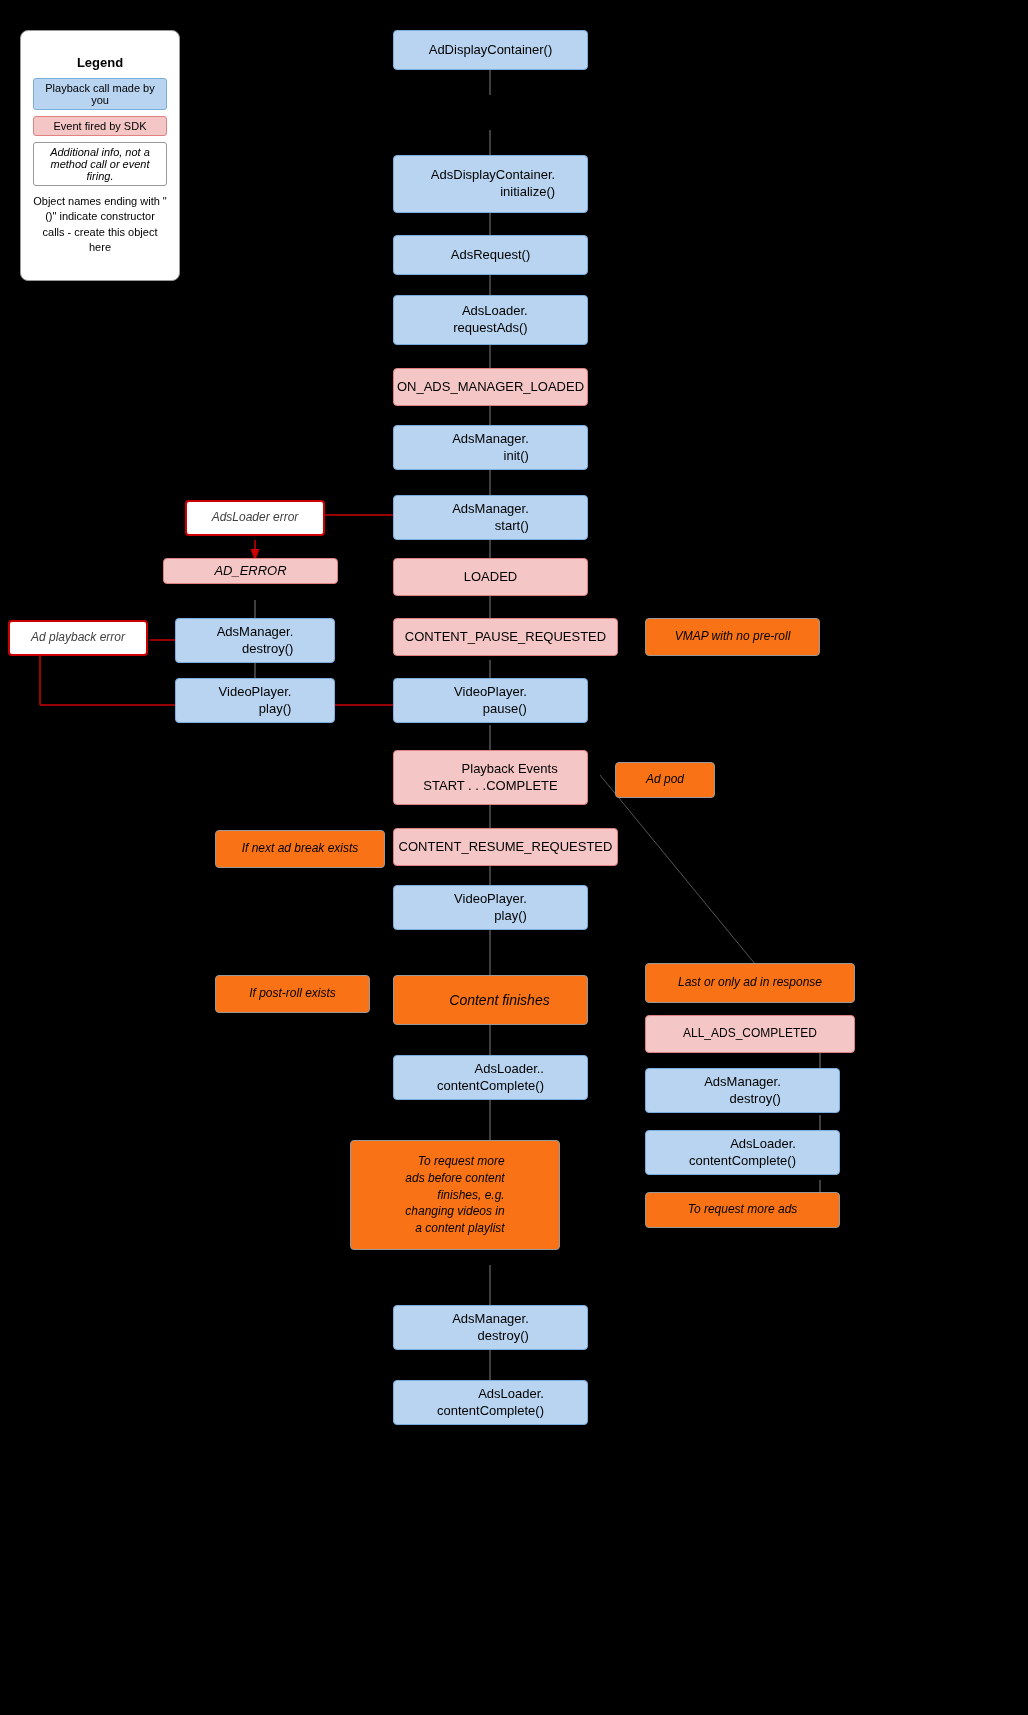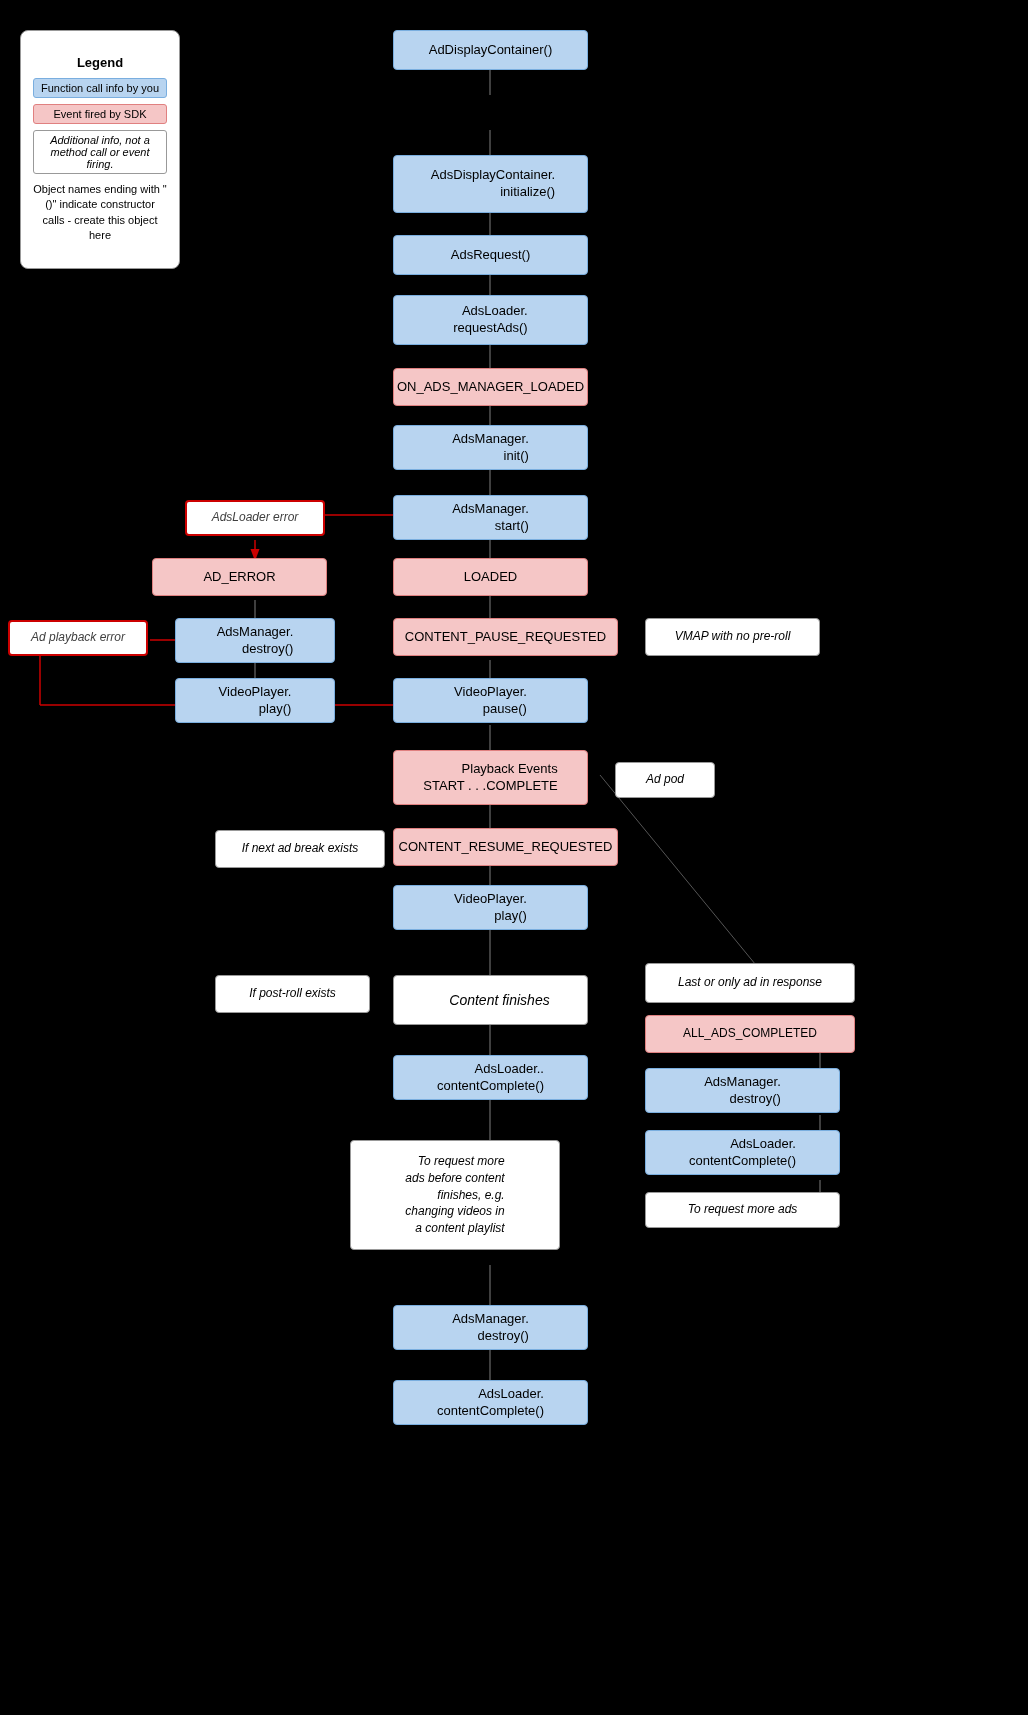--- a/index.html
+++ b/index.html
@@ -86,21 +86,21 @@
       background: #b8d4f0;
       border: 1px solid #7aaedf;
       color: #000;
     }
     .box-pink {
       background: #f5c6c6;
       border: 1px solid #e08080;
       color: #000;
     }
     .box-white {
-      background: #ffffff;
+      background: #f97316;
       border: 1px solid #999;
       color: #000;
       font-style: italic;
     }
     .box-red-outline {
       background: #fff;
       border: 2px solid #cc0000;
       color: #404040;
       font-style: italic;
       border-radius: 4px;
@@ -189,21 +189,21 @@
       </marker>
       <marker id="arrowGray" markerWidth="8" markerHeight="8" refX="6" refY="3" orient="auto">
         <path d="M0,0 L0,6 L8,3 z" fill="#555"></path>
       </marker>
     </defs>
   </svg>
 
   <div class="legend">
     <div class="legend-title">Legend</div>
     <div class="legend-item">
-      <div class="legend-box-blue">Function call info by you</div>
+      <div class="legend-box-blue">Playback call made by you</div>
     </div>
     <div class="legend-item">
       <div class="legend-box-pink">Event fired by SDK</div>
     </div>
     <div class="legend-item">
       <div class="legend-box-white">Additional info, not a method call or event firing.</div>
     </div>
     <div class="legend-note">Object names ending with "()" indicate constructor calls - create this object here</div>
   </div>
 
@@ -237,21 +237,21 @@
 
   <div class="box box-red-outline" style="left:185px;top:500px;width:140px;height:36px;font-size:12px;">
     <span>AdsLoader error</span>
   </div>
 
   <div class="box box-blue" style="left:393px;top:495px;width:195px;height:45px;">
     <span style="white-space:pre-line;">AdsManager.
 start()</span>
   </div>
 
-  <div class="box box-pink" style="left:152px;top:558px;width:175px;height:38px;">
+  <div class="box box-pink" style="left:163px;top:558px;width:175px;height:26px;font-style:italic;">
     <span>AD_ERROR</span>
   </div>
 
   <div class="box box-pink" style="left:393px;top:558px;width:195px;height:38px;">
     <span>LOADED</span>
   </div>
 
   <div class="box box-red-outline" style="left:8px;top:620px;width:140px;height:36px;font-size:12px;">
     <span>Ad playback error</span>
   </div>

